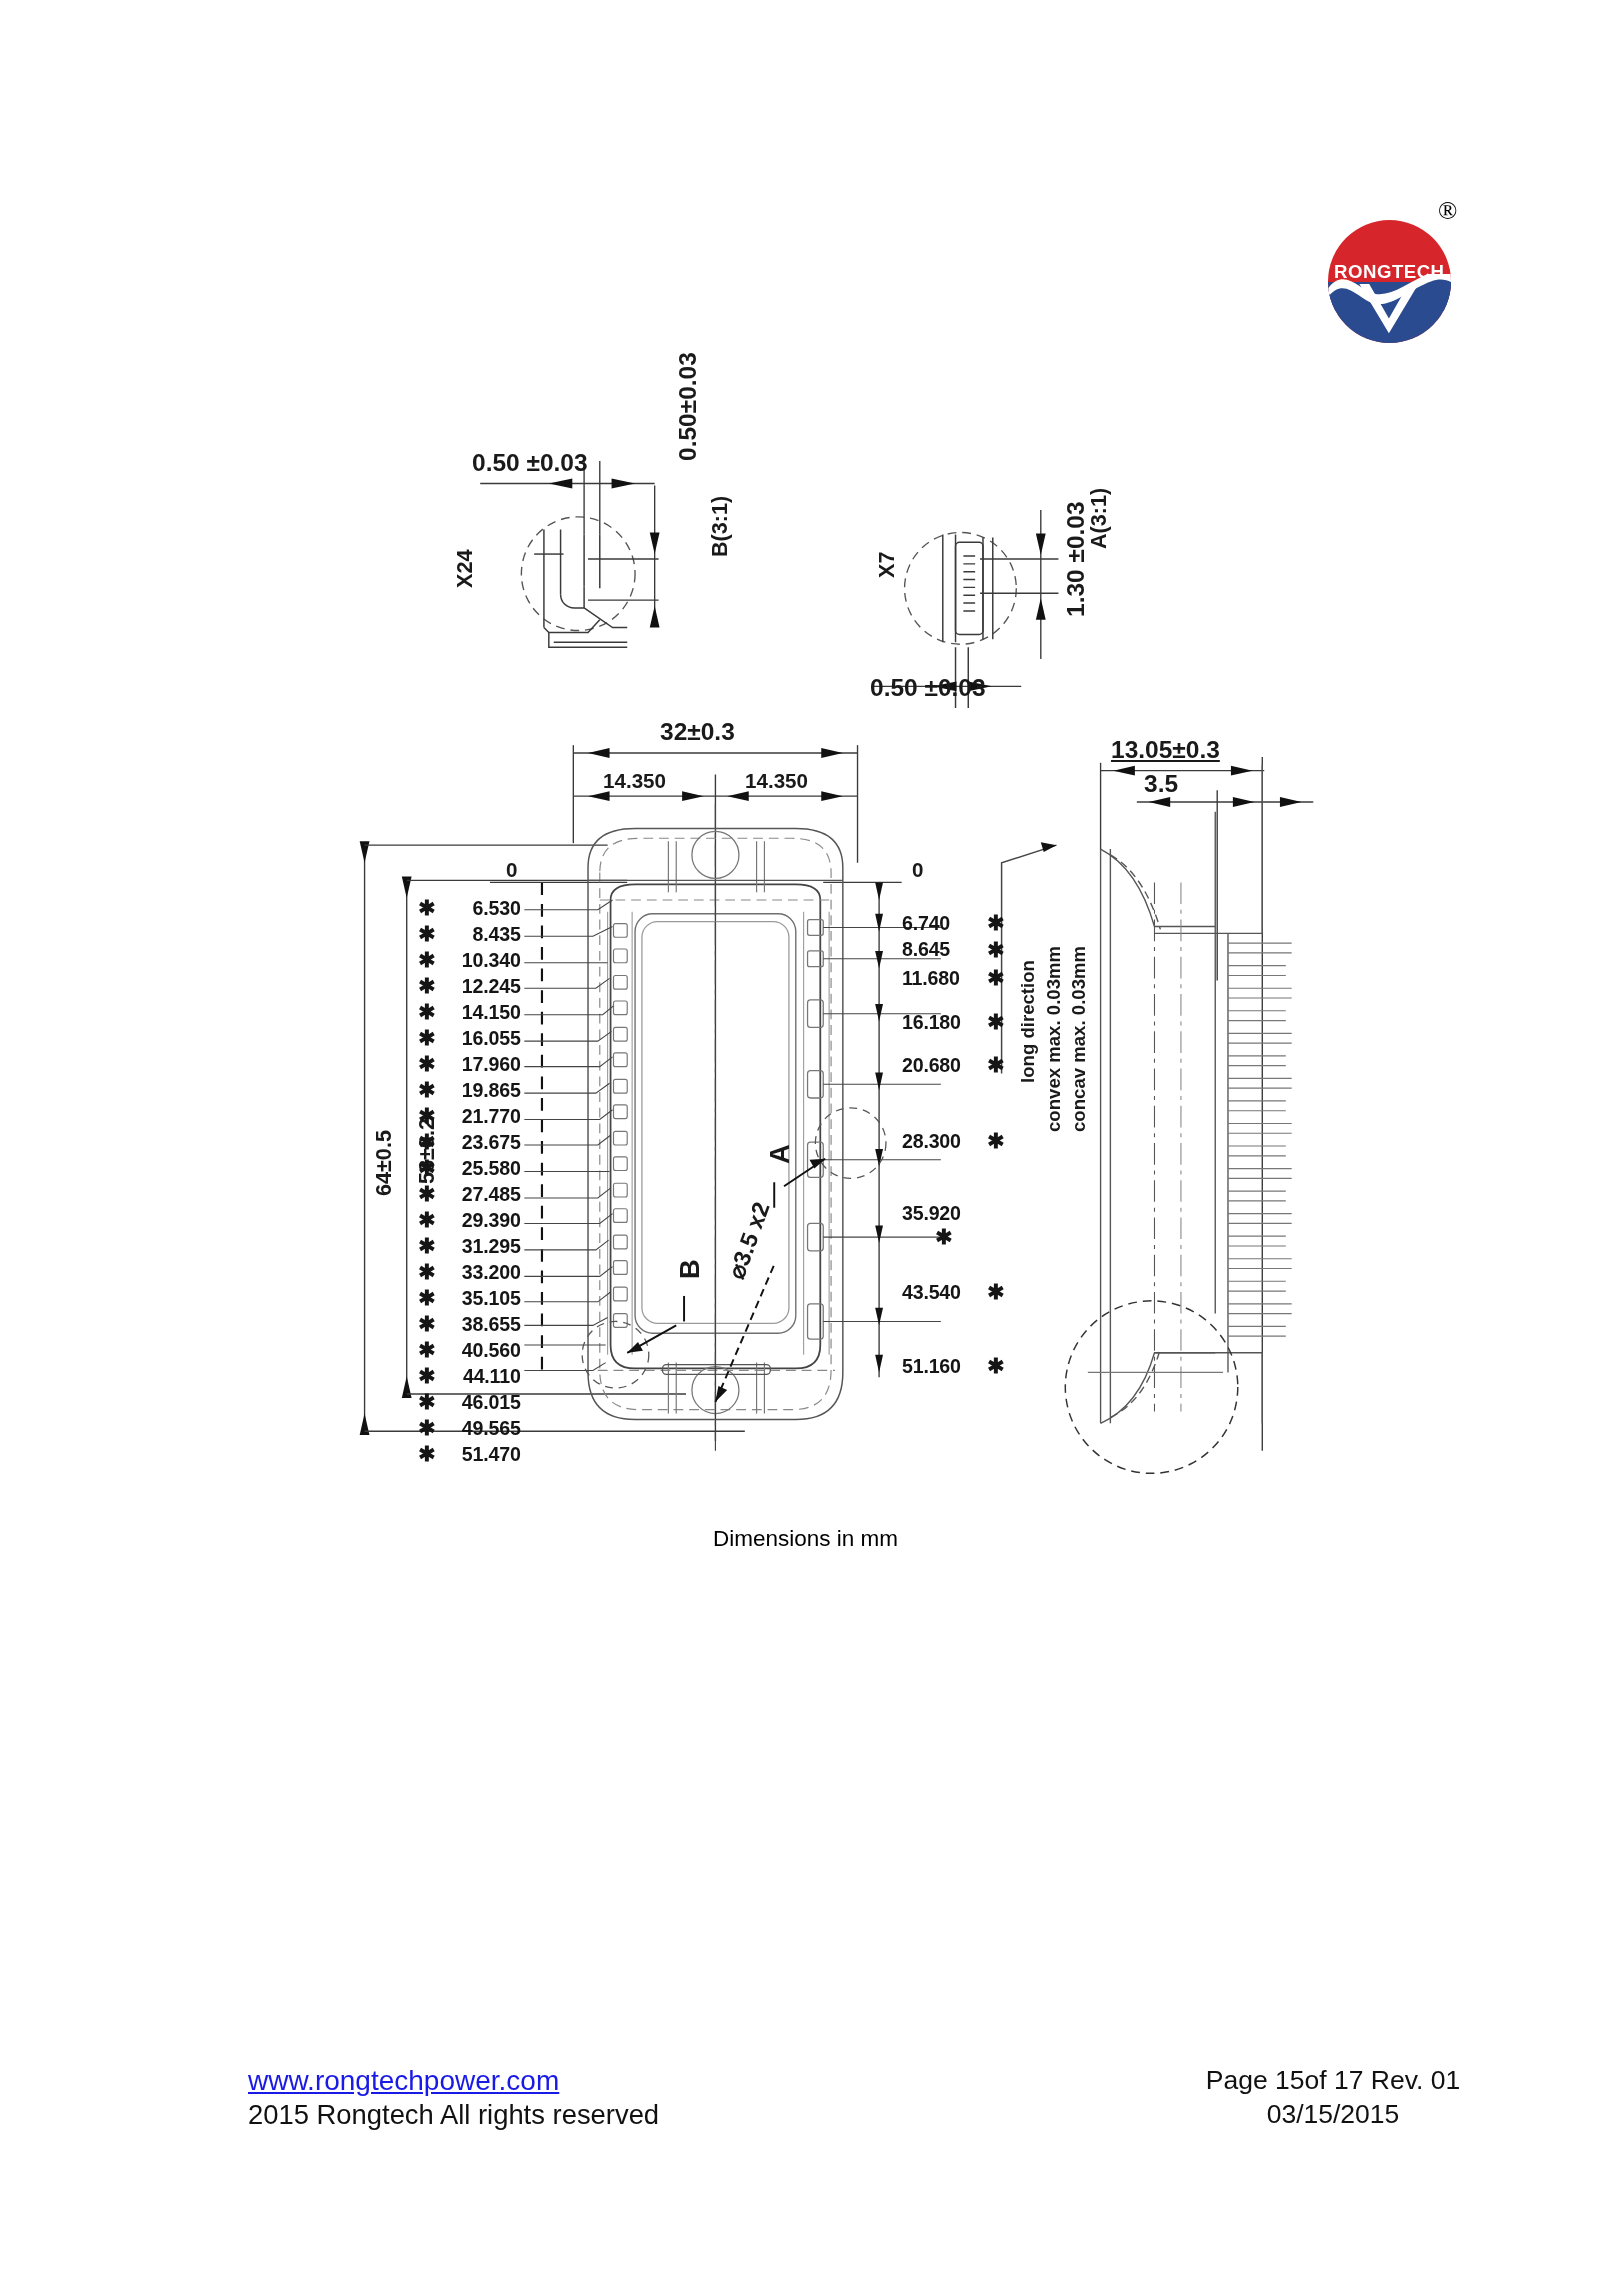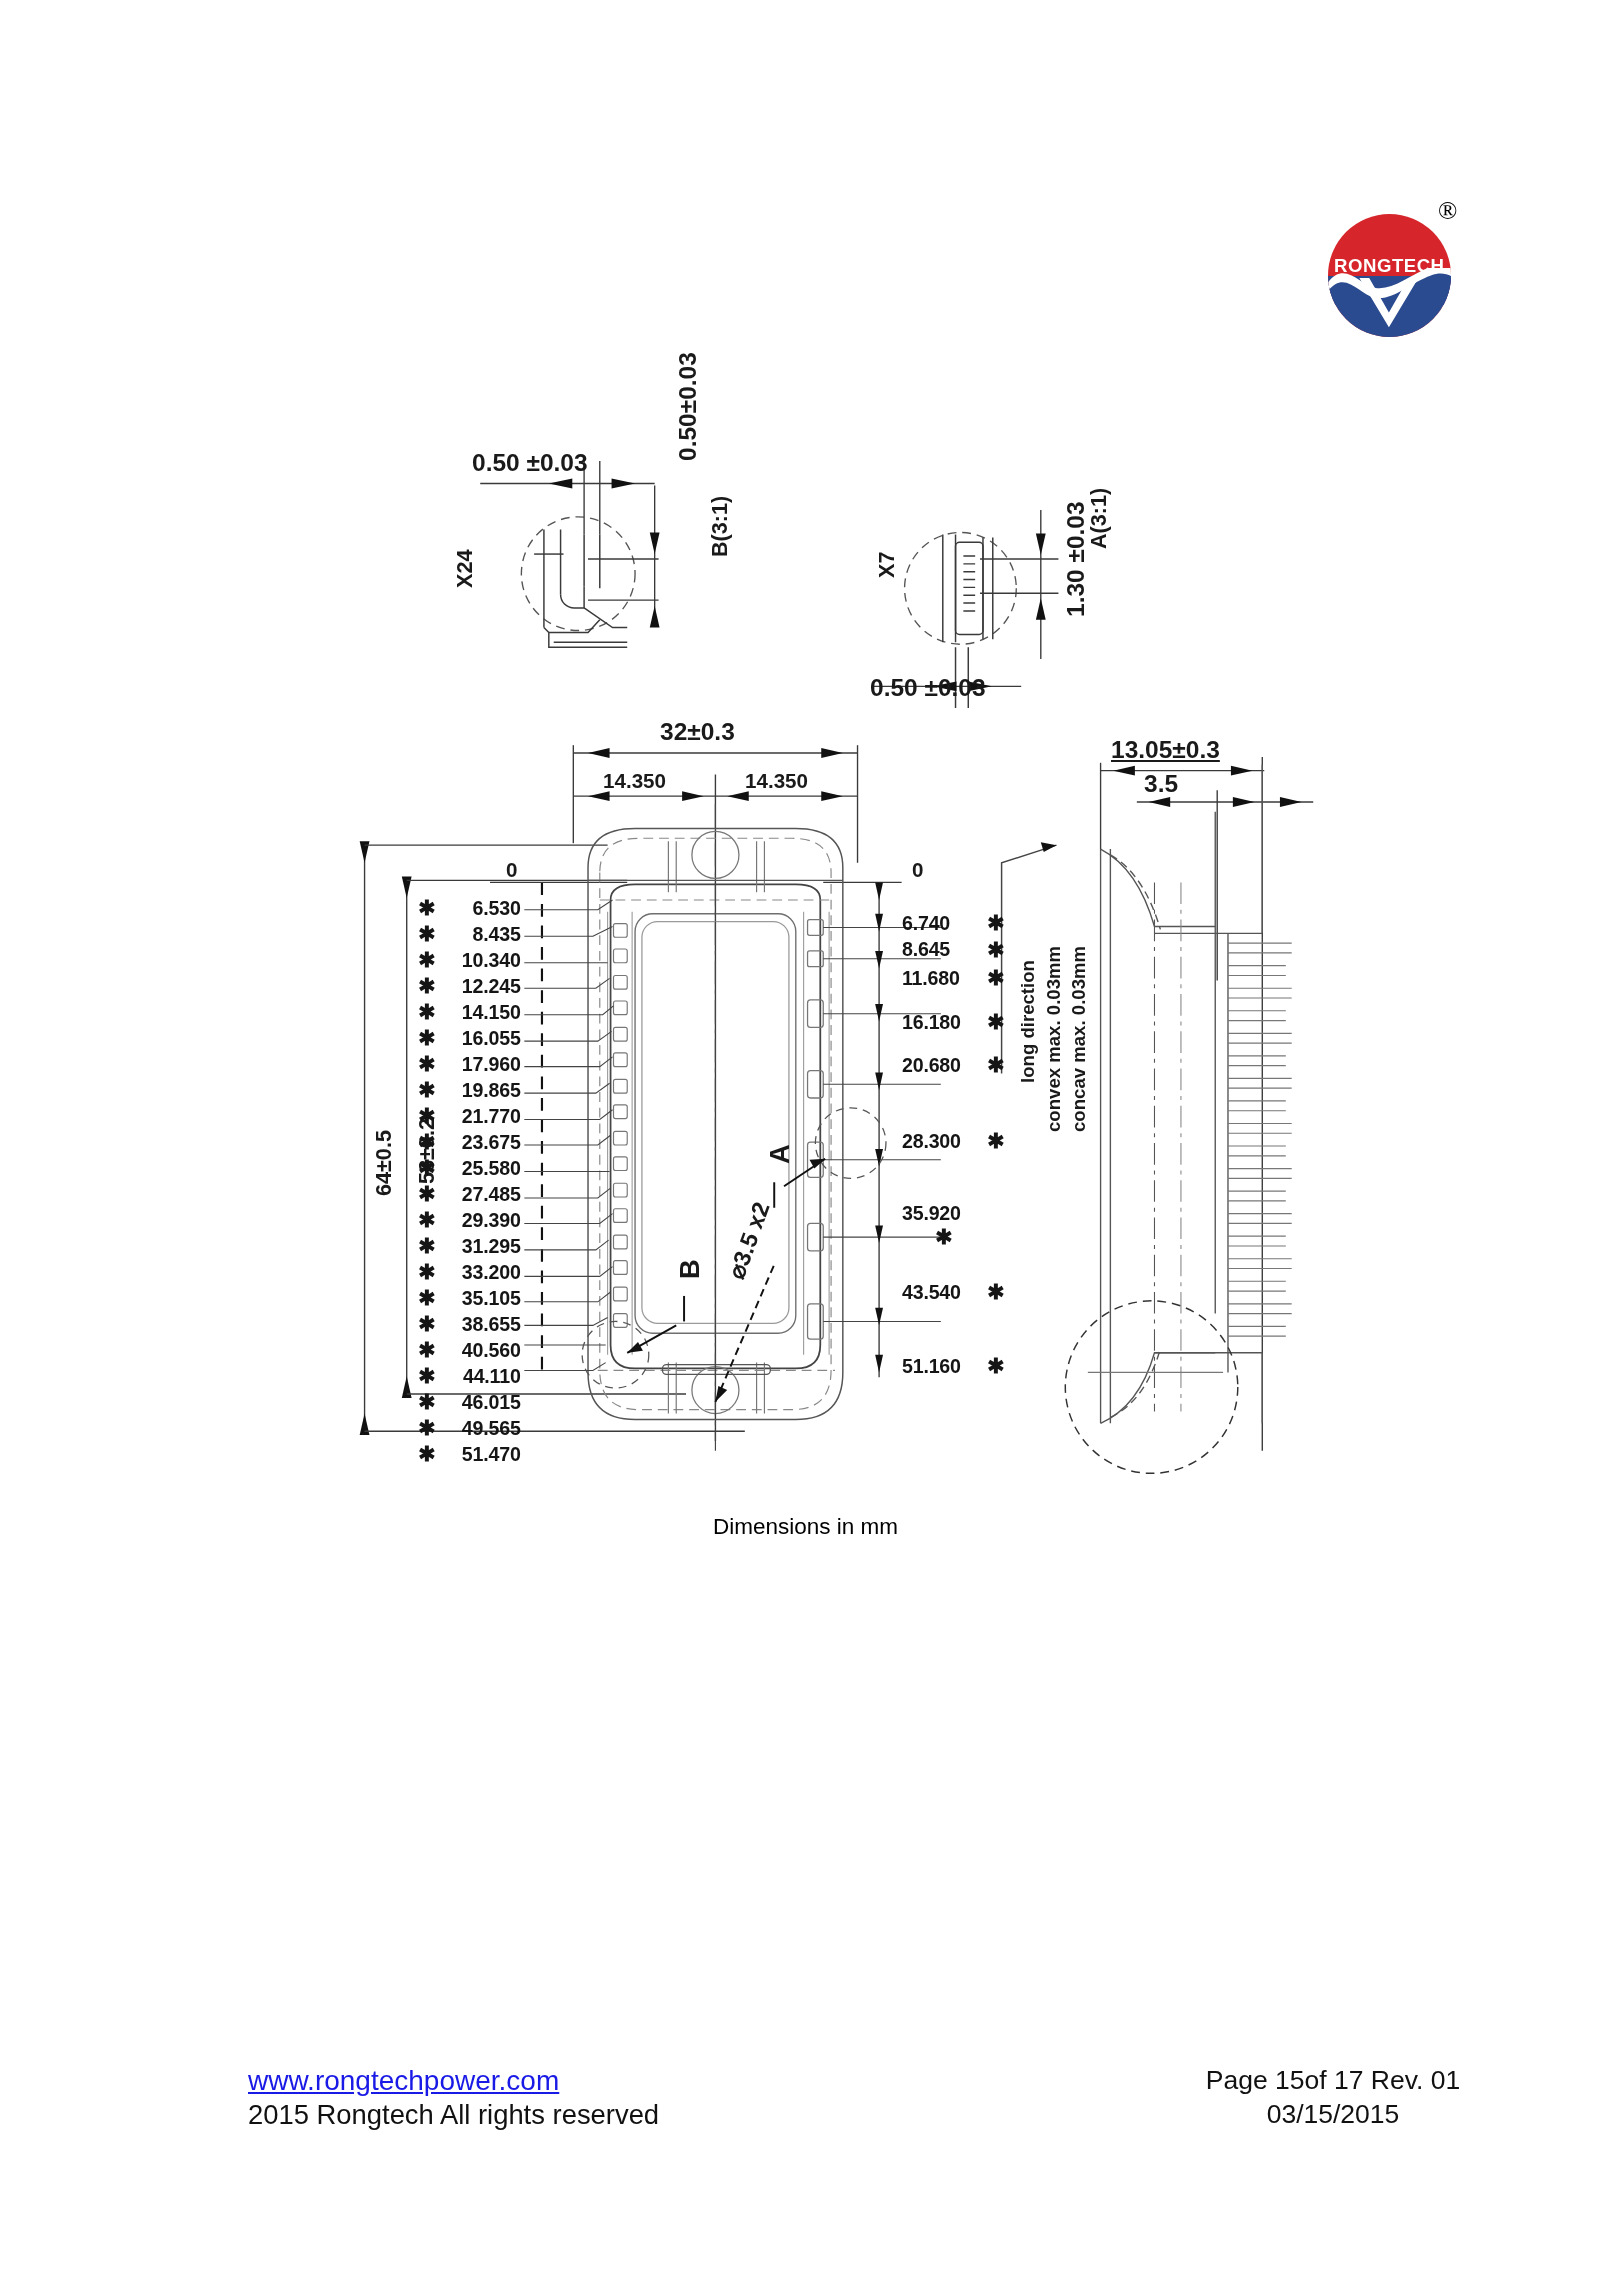--- a/index.html
+++ b/index.html
@@ -24,21 +24,21 @@
   .logo-wrap {
     position: absolute;
     left: 1318px;
     top: 196px;
     width: 167px;
     height: 147px;
   }
   .logo-circle {
     position: absolute;
     left: 9.8px;
-    top: 18px;
+    top: 24px;
     width: 123px;
     height: 123px;
     border-radius: 50%;
     overflow: hidden;
     background: #d6262b;
   }
   .logo-bottom {
     position: absolute;
     left: 0;
     top: 50%;
@@ -139,20 +139,21 @@
   }
   .dim-row-r .val {
     width: 84px;
     text-align: left;
   }
 
   .caption {
     position: absolute;
     font-size: 22.5px;
     color: #000;
+    margin-top: 12px;
   }
 
   
   .footer {
     position: absolute;
     left: 0;
     top: 2063px;
     width: 1620px;
     height: 118px;
   }

